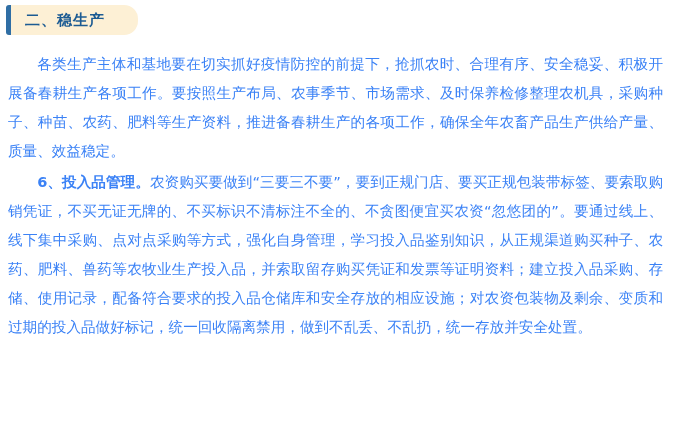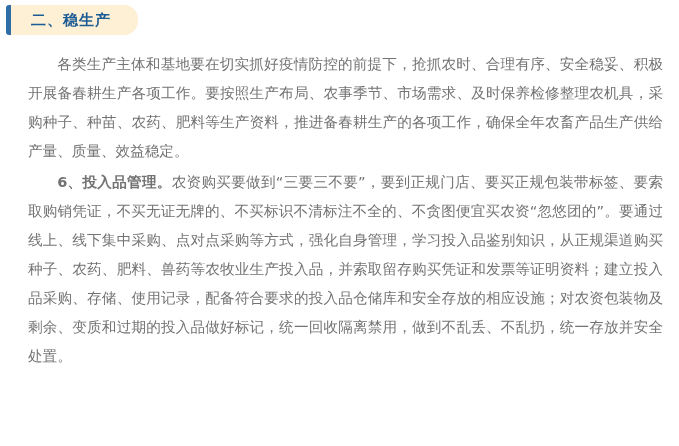--- a/index.html
+++ b/index.html
@@ -37,26 +37,26 @@
     background: #2f6ea5;
     border-radius: 3px 0 0 3px;
     flex: 0 0 auto;
   }
   .section-heading .heading-text {
     font-family: "DejaVu Sans", sans-serif;
     font-size: 15px;
     font-weight: bold;
     color: #1c5b93;
     letter-spacing: 1px;
-    padding-left: 20px;
+    padding-left: 14px;
     white-space: nowrap;
   }
   .body-text {
-    margin: 14px 16px 0 28px;
-    color: #737373;
+    margin: 14px 16px 0 8px;
+    color: #3b82f6;
     font-size: 14.6px;
     line-height: 29px;
     text-align: justify;
     text-justify: inter-ideograph;
   }
   .para {
     margin: 0 0 2px 0;
     text-indent: 2em;
   }
   .para .lead {

